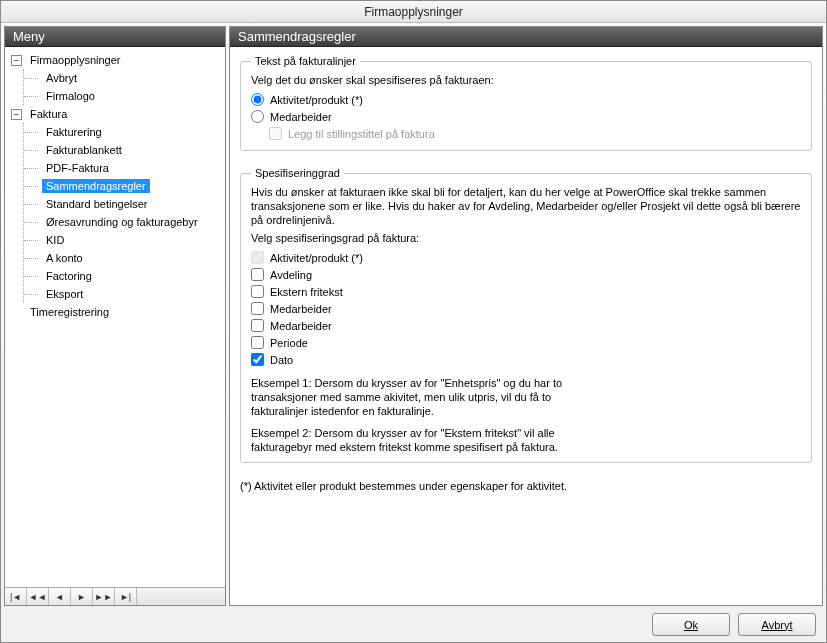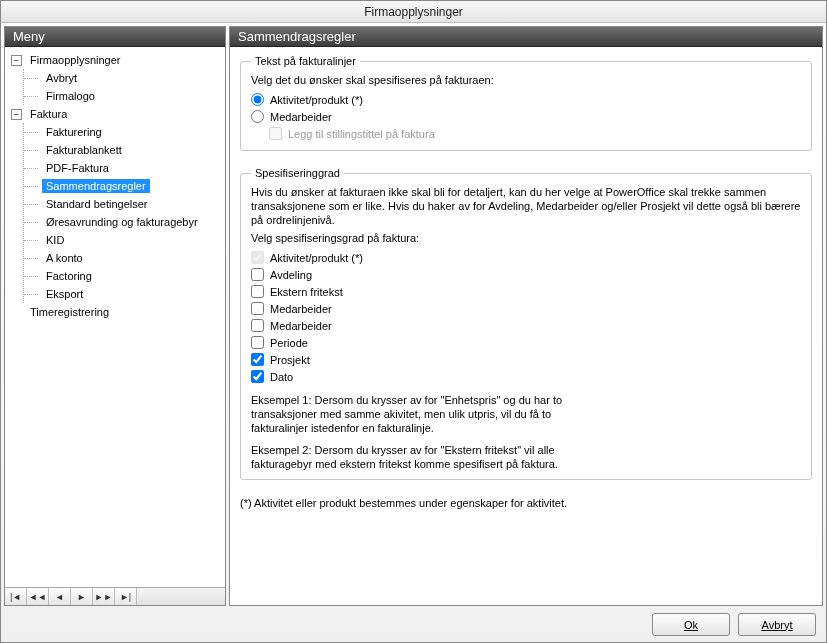--- a/index.html
+++ b/index.html
@@ -317,24 +317,20 @@
             <label class="check-row">
               <input type="checkbox" style="">
               <span>Medarbeider</span>
             </label>
             <label class="check-row">
               <input type="checkbox" style="">
               <span>Periode</span>
             </label>
             <label class="check-row">
               <input type="checkbox" checked="" style="">
-              <span>Prosjekt</span>
-            </label>
-            <label class="check-row">
-              <input type="checkbox" checked="" style="">
               <span>Dato</span>
             </label>
 
             <div class="example">Eksempel 1: Dersom du krysser av for "Enhetspris" og du har to transaksjoner med samme akivitet, men ulik utpris, vil du få to fakturalinjer istedenfor en fakturalinje.</div>
             <div class="example">Eksempel 2: Dersom du krysser av for "Ekstern fritekst" vil alle fakturagebyr med ekstern fritekst komme spesifisert på faktura.</div>
           </fieldset>
 
           <div class="footnote">(*) Aktivitet eller produkt bestemmes under egenskaper for aktivitet.</div>
 
         </div>

